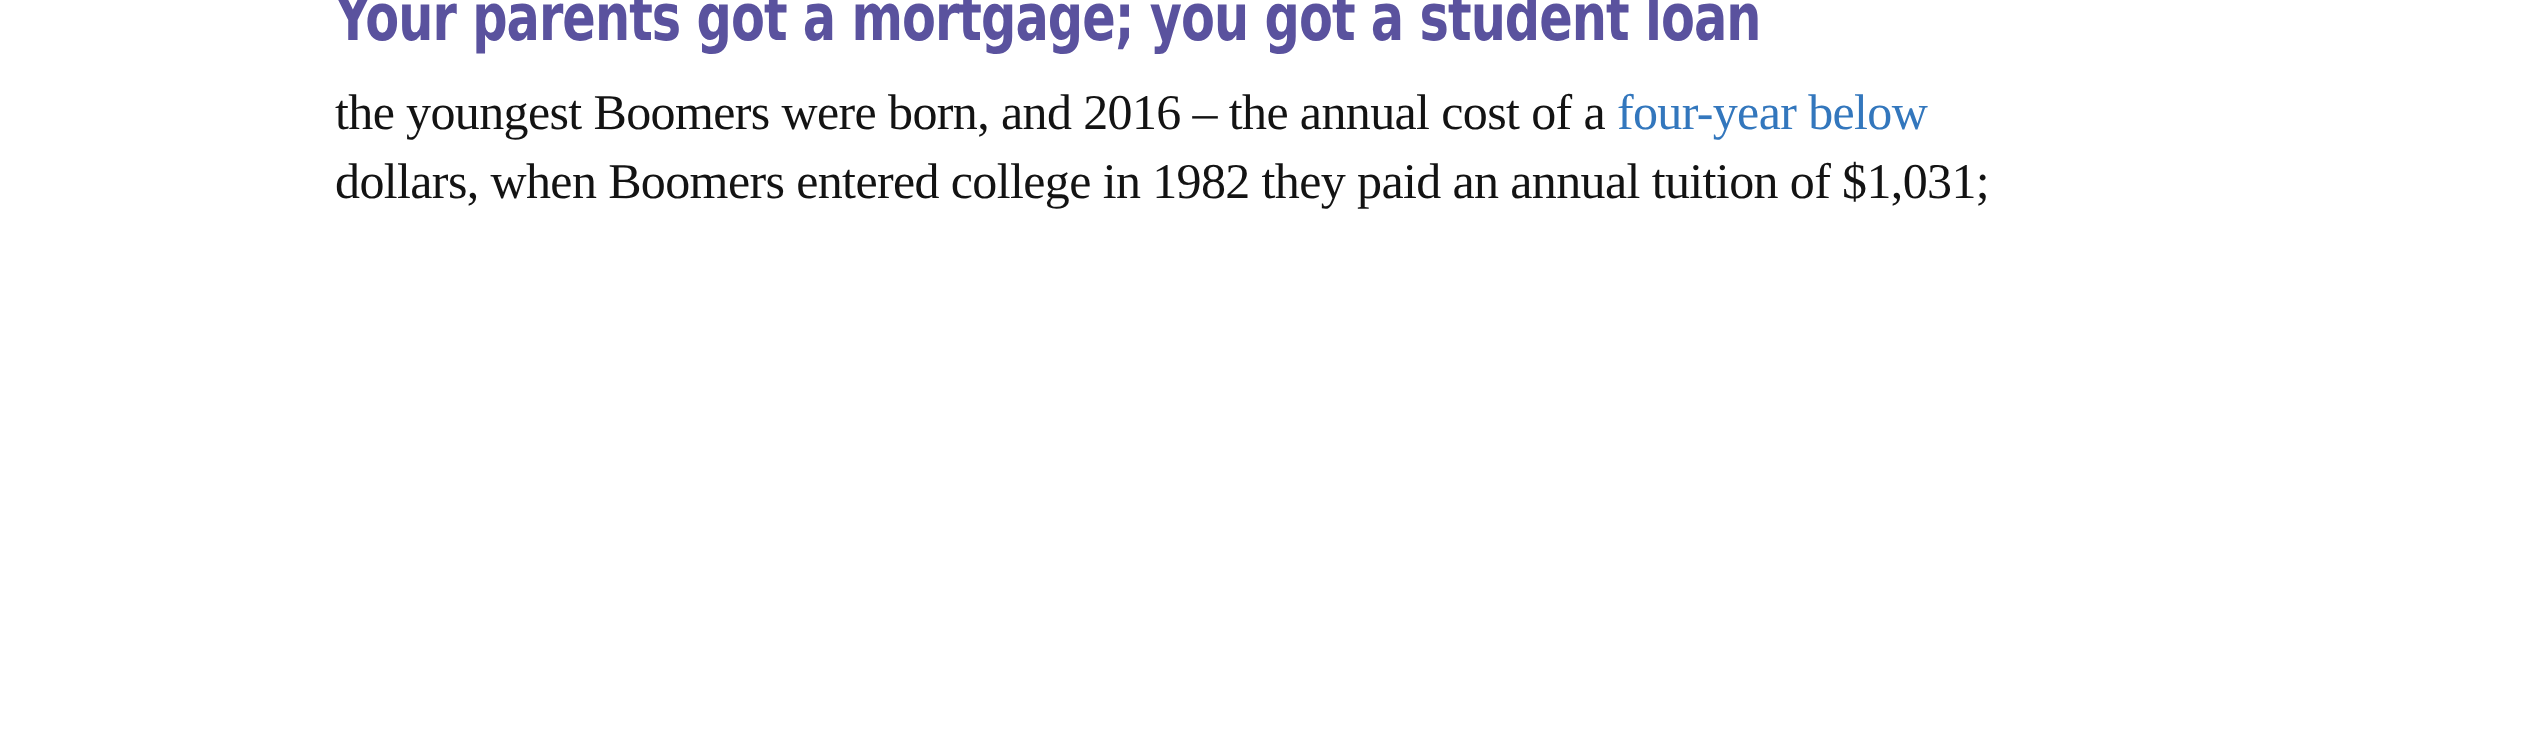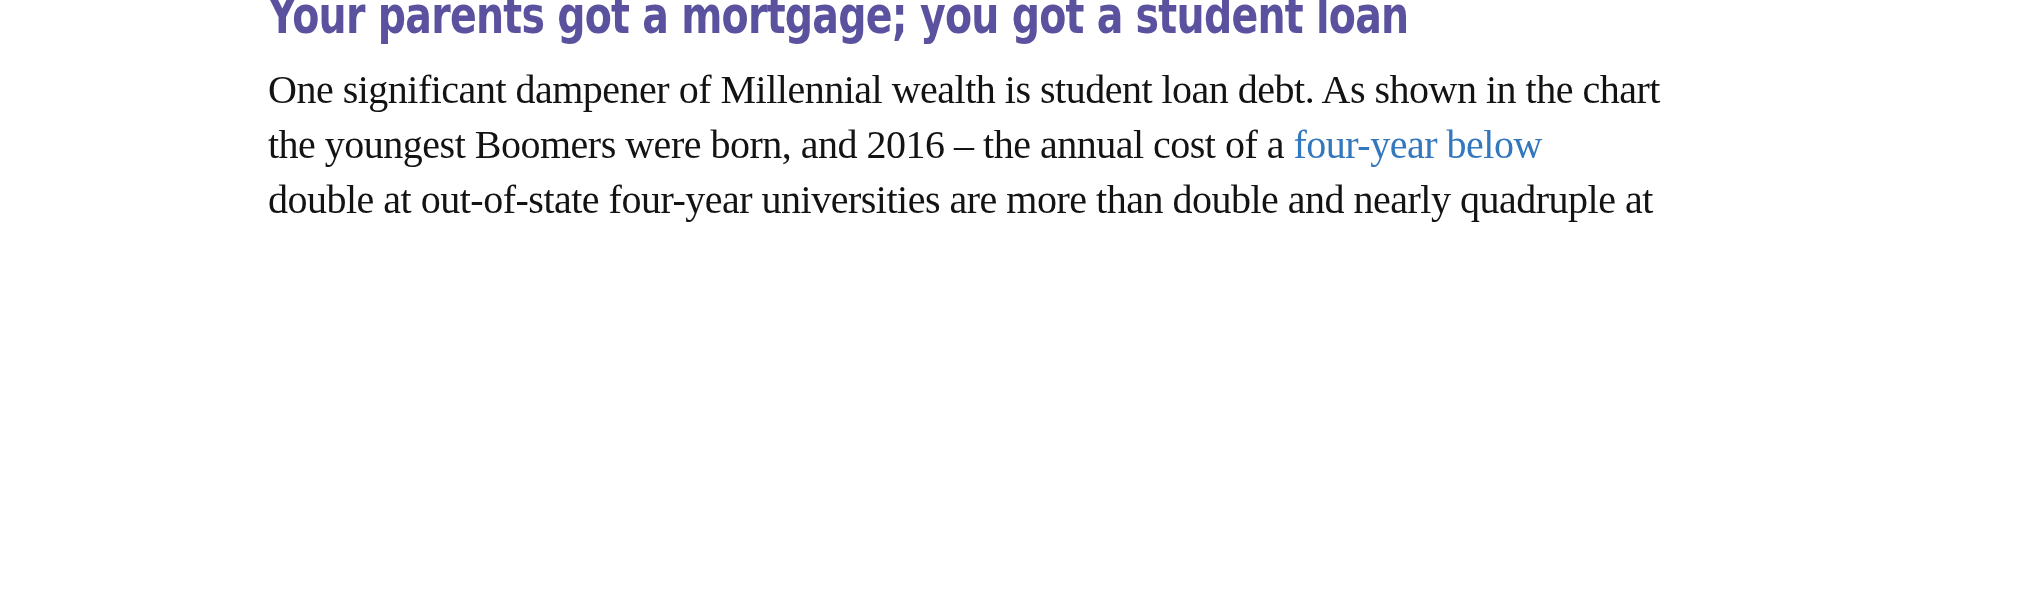--- a/index.html
+++ b/index.html
@@ -57,27 +57,26 @@
   </style>
 </head>
 <body>
 
 <div class="canvas">
 
   <h2 class="article-heading">Your parents got a mortgage; you got a student loan</h2>
 
   <div class="article-paragraph">
 
-    <span class="para-line">One significant dampener of Millennial wealth is student loan debt. As shown in the chart</span>
 
 
     <span class="para-line"><span>the youngest Boomers were born, and 2016 – the annual cost of a </span><a class="body-link">four-year below</a></span>
 
 
+    <span class="para-line">dollars, when Boomers entered college in 1982 they paid an annual tuition of $1,031;</span>
 
 
-    <span class="para-line">double at out-of-state four-year universities are more than double and nearly quadruple at</span>
 
 
 
   </div>
 
 </div>
 
 </body></html>

